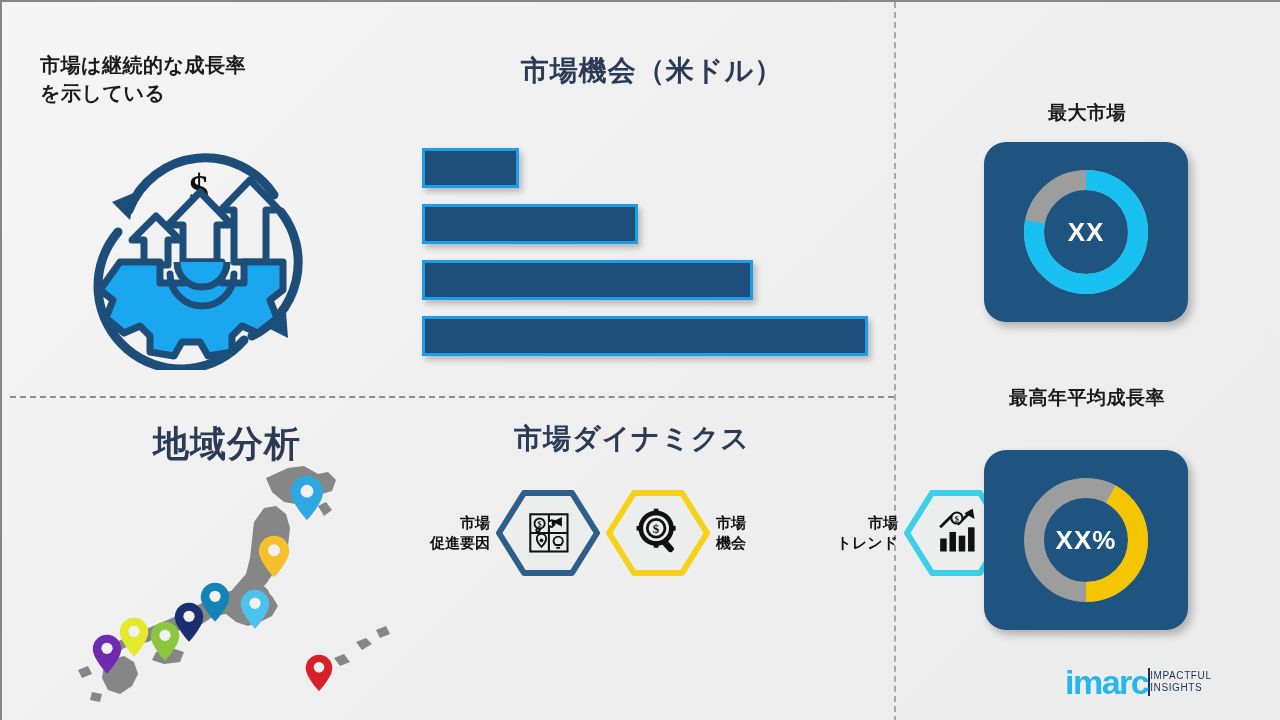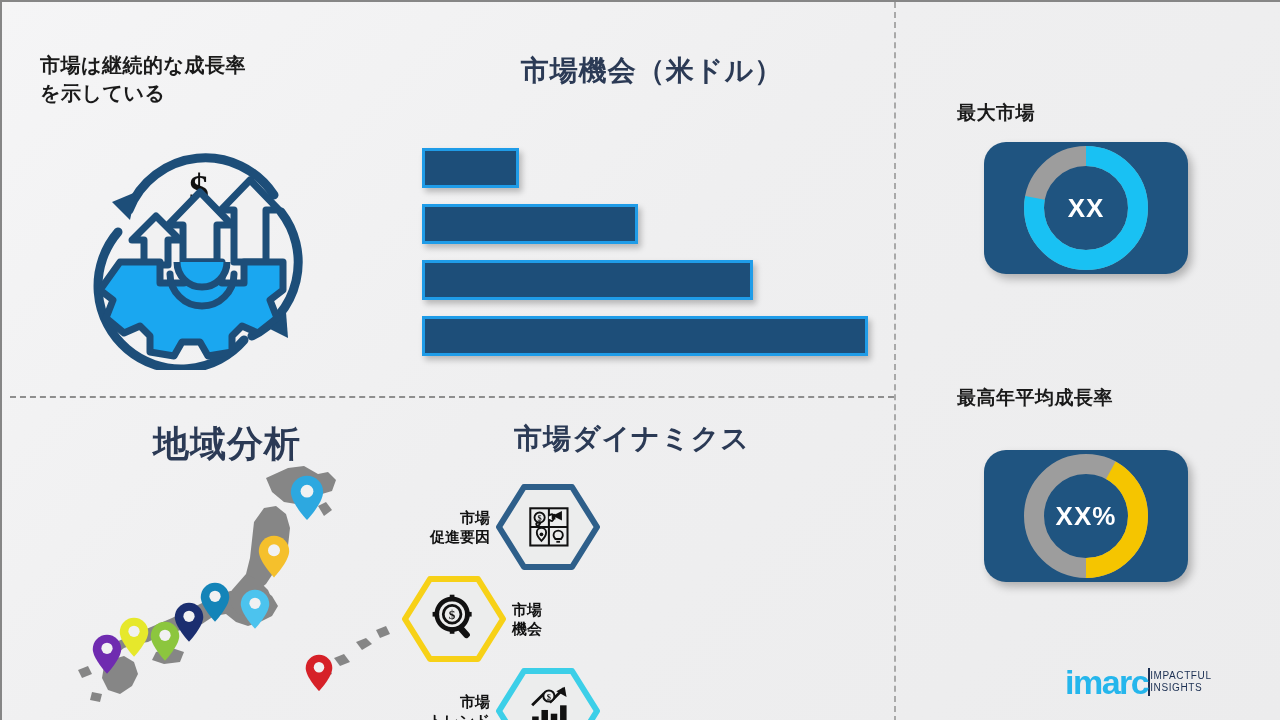--- a/index.html
+++ b/index.html
@@ -123,21 +123,21 @@
     text-align: center;
     font-size: 28px;
   }
   #dynamics-grid {
     position: absolute;
     left: 400px;
     top: 482px;
     width: 450px;
     height: 200px;
     display: grid;
-    grid-template-columns: 1fr;
+    grid-template-columns: 1fr 1fr 1fr 1fr;
     grid-template-rows: 1fr 1fr;
     column-gap: 6px;
     row-gap: 6px;
   }
   .dyn-cell {
     display: flex;
     align-items: center;
     gap: 6px;
   }
   .dyn-label {
@@ -155,30 +155,30 @@
     height: 86px;
     position: relative;
     flex: 0 0 auto;
   }
   .hex-wrap svg { display: block; }
 
   
   .donut-title {
     position: absolute;
     width: 260px;
-    text-align: left;
+    text-align: center;
     font-size: 19px;
   }
   #donut1-title { left: 955px; top: 98px; }
   #donut2-title { left: 955px; top: 383px; }
 
   .donut-card {
     position: absolute;
     width: 204px;
-    height: 132px;
+    height: 180px;
     background: #1f5480;
     border-radius: 22px;
     box-shadow: 4px 5px 9px rgba(0,0,0,0.26);
     display: flex;
     align-items: center;
     justify-content: center;
   }
   #donut1-card { left: 982px; top: 140px; }
   #donut2-card { left: 982px; top: 424px; }
 

